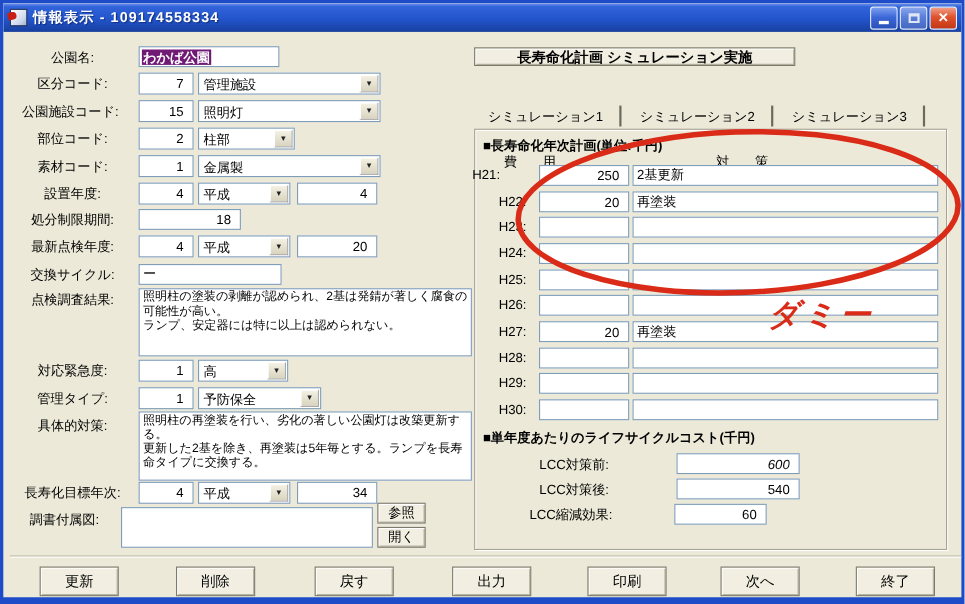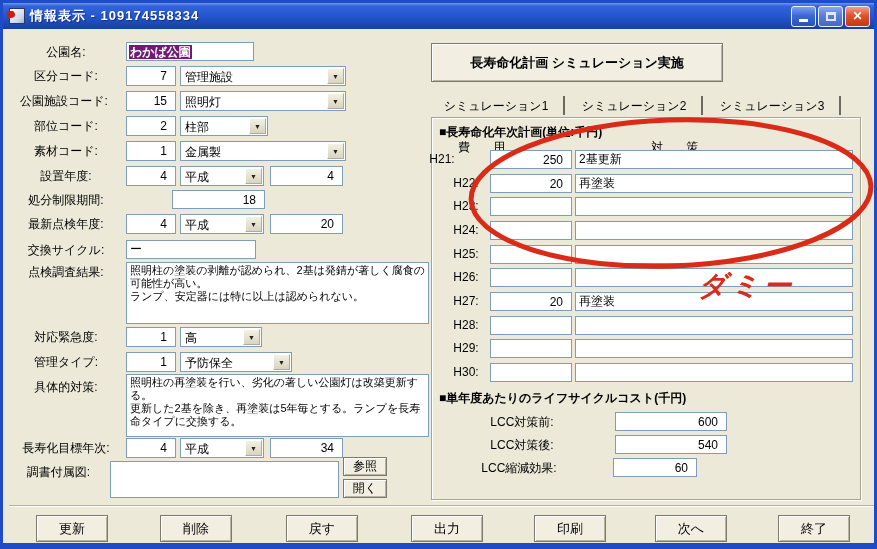--- a/index.html
+++ b/index.html
@@ -118,21 +118,21 @@
 
   <span class="lbl" style="left:8px;top:166px;width:110px">設置年度:</span>
   <input class="inp num" style="left: 123px; top: 163px; width: 50px; height: 20px;" value="4">
   <div class="cmb" style="left:177px;top:163px;width:84px">
     <span class="ctext">平成</span>
     <span class="carw">▼</span>
   </div>
   <input class="inp num" style="left: 267px; top: 163px; width: 73px; height: 20px;" value="4">
 
   <span class="lbl" style="left:8px;top:190px;width:110px">処分制限期間:</span>
-  <input class="inp num" style="left: 123px; top: 187px; width: 93px; margin-left: 46px;" value="18">
+  <input class="inp num" style="left: 123px; top: 187px; width: 93px;" value="18">
 
   <span class="lbl" style="left:8px;top:214px;width:110px">最新点検年度:</span>
   <input class="inp num" style="left: 123px; top: 211px; width: 50px; height: 20px;" value="4">
   <div class="cmb" style="left:177px;top:211px;width:84px">
     <span class="ctext">平成</span>
     <span class="carw">▼</span>
   </div>
   <input class="inp num" style="left: 267px; top: 211px; width: 73px; height: 20px;" value="20">
 
   <span class="lbl" style="left:8px;top:240px;width:110px">交換サイクル:</span>
@@ -166,21 +166,21 @@
     <span class="ctext">平成</span>
     <span class="carw">▼</span>
   </div>
   <input class="inp num" style="left: 267px; top: 435px; width: 73px; height: 20px;" value="34">
 
   <span class="lbl" style="left:8px;top:462px;width:95px">調書付属図:</span>
   <input class="inp" style="left: 107px; top: 458px; width: 229px; height: 37px;" value="">
   <button class="btn small" style="left:340px;top:454px;width:44px;height:19px">参照</button>
   <button class="btn small" style="left:340px;top:476px;width:44px;height:19px">開く</button>
 
-  <button class="btn" style="left:428px;top:40px;width:292px;height:39px;font-weight:bold">長寿命化計画 シミュレーション実施</button>
+  <button class="btn" style="left:428px;top:40px;width:292px;height:17px;font-weight:bold">長寿命化計画 シミュレーション実施</button>
 
   <span class="tab" style="left:428px;width:130px">シミュレーション1</span>
   <span class="tabsep" style="left:560px"></span>
   <span class="tab" style="left:566px;width:130px">シミュレーション2</span>
   <span class="tabsep" style="left:698px"></span>
   <span class="tab" style="left:704px;width:130px">シミュレーション3</span>
   <span class="tabsep" style="left:836px"></span>
 
   <div class="panel"></div>
 
@@ -224,21 +224,21 @@
   <input class="inp num" style="left: 487px; top: 336px; width: 82px;" value="">
   <input class="inp" style="left: 572px; top: 336px; width: 278px;" value="">
 
   <span class="lbl" style="left:444px;top:362px;width:38px">H30:</span>
   <input class="inp num" style="left: 487px; top: 360px; width: 82px;" value="">
   <input class="inp" style="left: 572px; top: 360px; width: 278px;" value="">
 
   <span class="sect" style="left:436px;top:387px">■単年度あたりのライフサイクルコスト(千円)</span>
 
   <span class="lbl" style="left:430px;top:412px;width:178px">LCC対策前:</span>
-  <input class="inp num" style="left: 612px; top: 409px; width: 112px;" value="600">
+  <input class="inp num" style="left: 612px; top: 409px; width: 112px; font-style: italic;" value="600">
 
   <span class="lbl" style="left:430px;top:435px;width:178px">LCC対策後:</span>
   <input class="inp num" style="left: 612px; top: 432px; width: 112px;" value="540">
 
   <span class="lbl" style="left:428px;top:458px;width:176px">LCC縮減効果:</span>
   <input class="inp num" style="left: 610px; top: 455px; width: 84px;" value="60">
 
   <div class="hr"></div>
   <button class="btn" style="left:33px;top:512px;width:72px;height:27px">更新</button>
   <button class="btn" style="left:157px;top:512px;width:72px;height:27px">削除</button>

